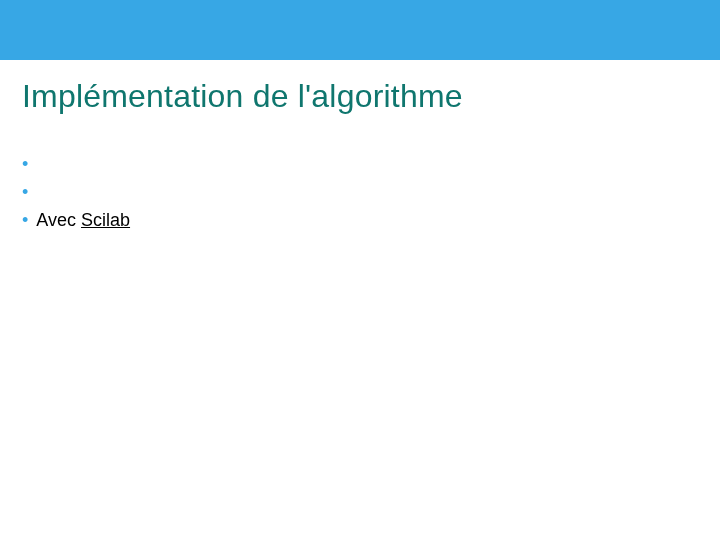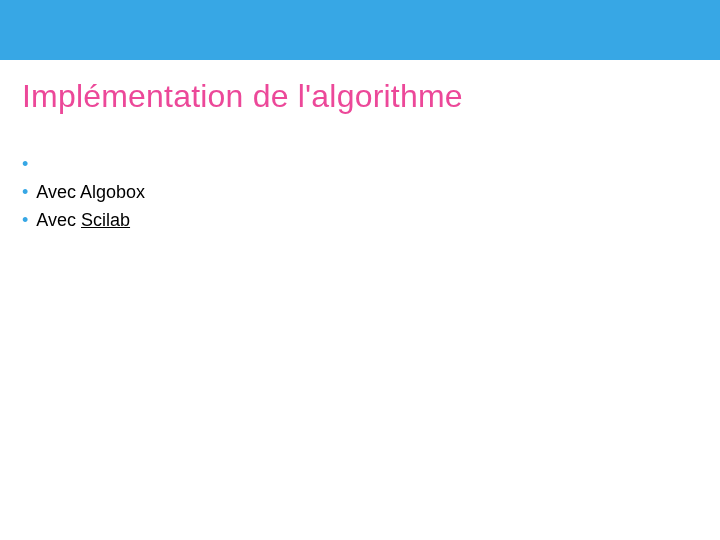--- a/index.html
+++ b/index.html
@@ -54,33 +54,30 @@
     color: #000000;
   }
 </style>
 </head>
 <body>
 
 <div class="slide">
 
   <div class="top-bar" style="background:#37a7e5;"></div>
 
-  <div class="title" style="color:#ec4899;">Implémentation de l'algorithme</div>
+  <div class="title" style="color:#0f766e;">Implémentation de l'algorithme</div>
 
   <div class="bullets">
 
     <div class="bullet-row">
       <span class="dot" style="color:#37a7e5;">•</span>
     </div>
 
     <div class="bullet-row">
       <span class="dot" style="color:#37a7e5;">•</span>
-      <span>
-        <span>Avec </span><span>Algobox</span>
-      </span>
     </div>
 
     <div class="bullet-row">
       <span class="dot" style="color:#37a7e5;">•</span>
       <span>
         <span>Avec </span><a href="#" class="link">Scilab</a>
       </span>
     </div>
 
   </div>

